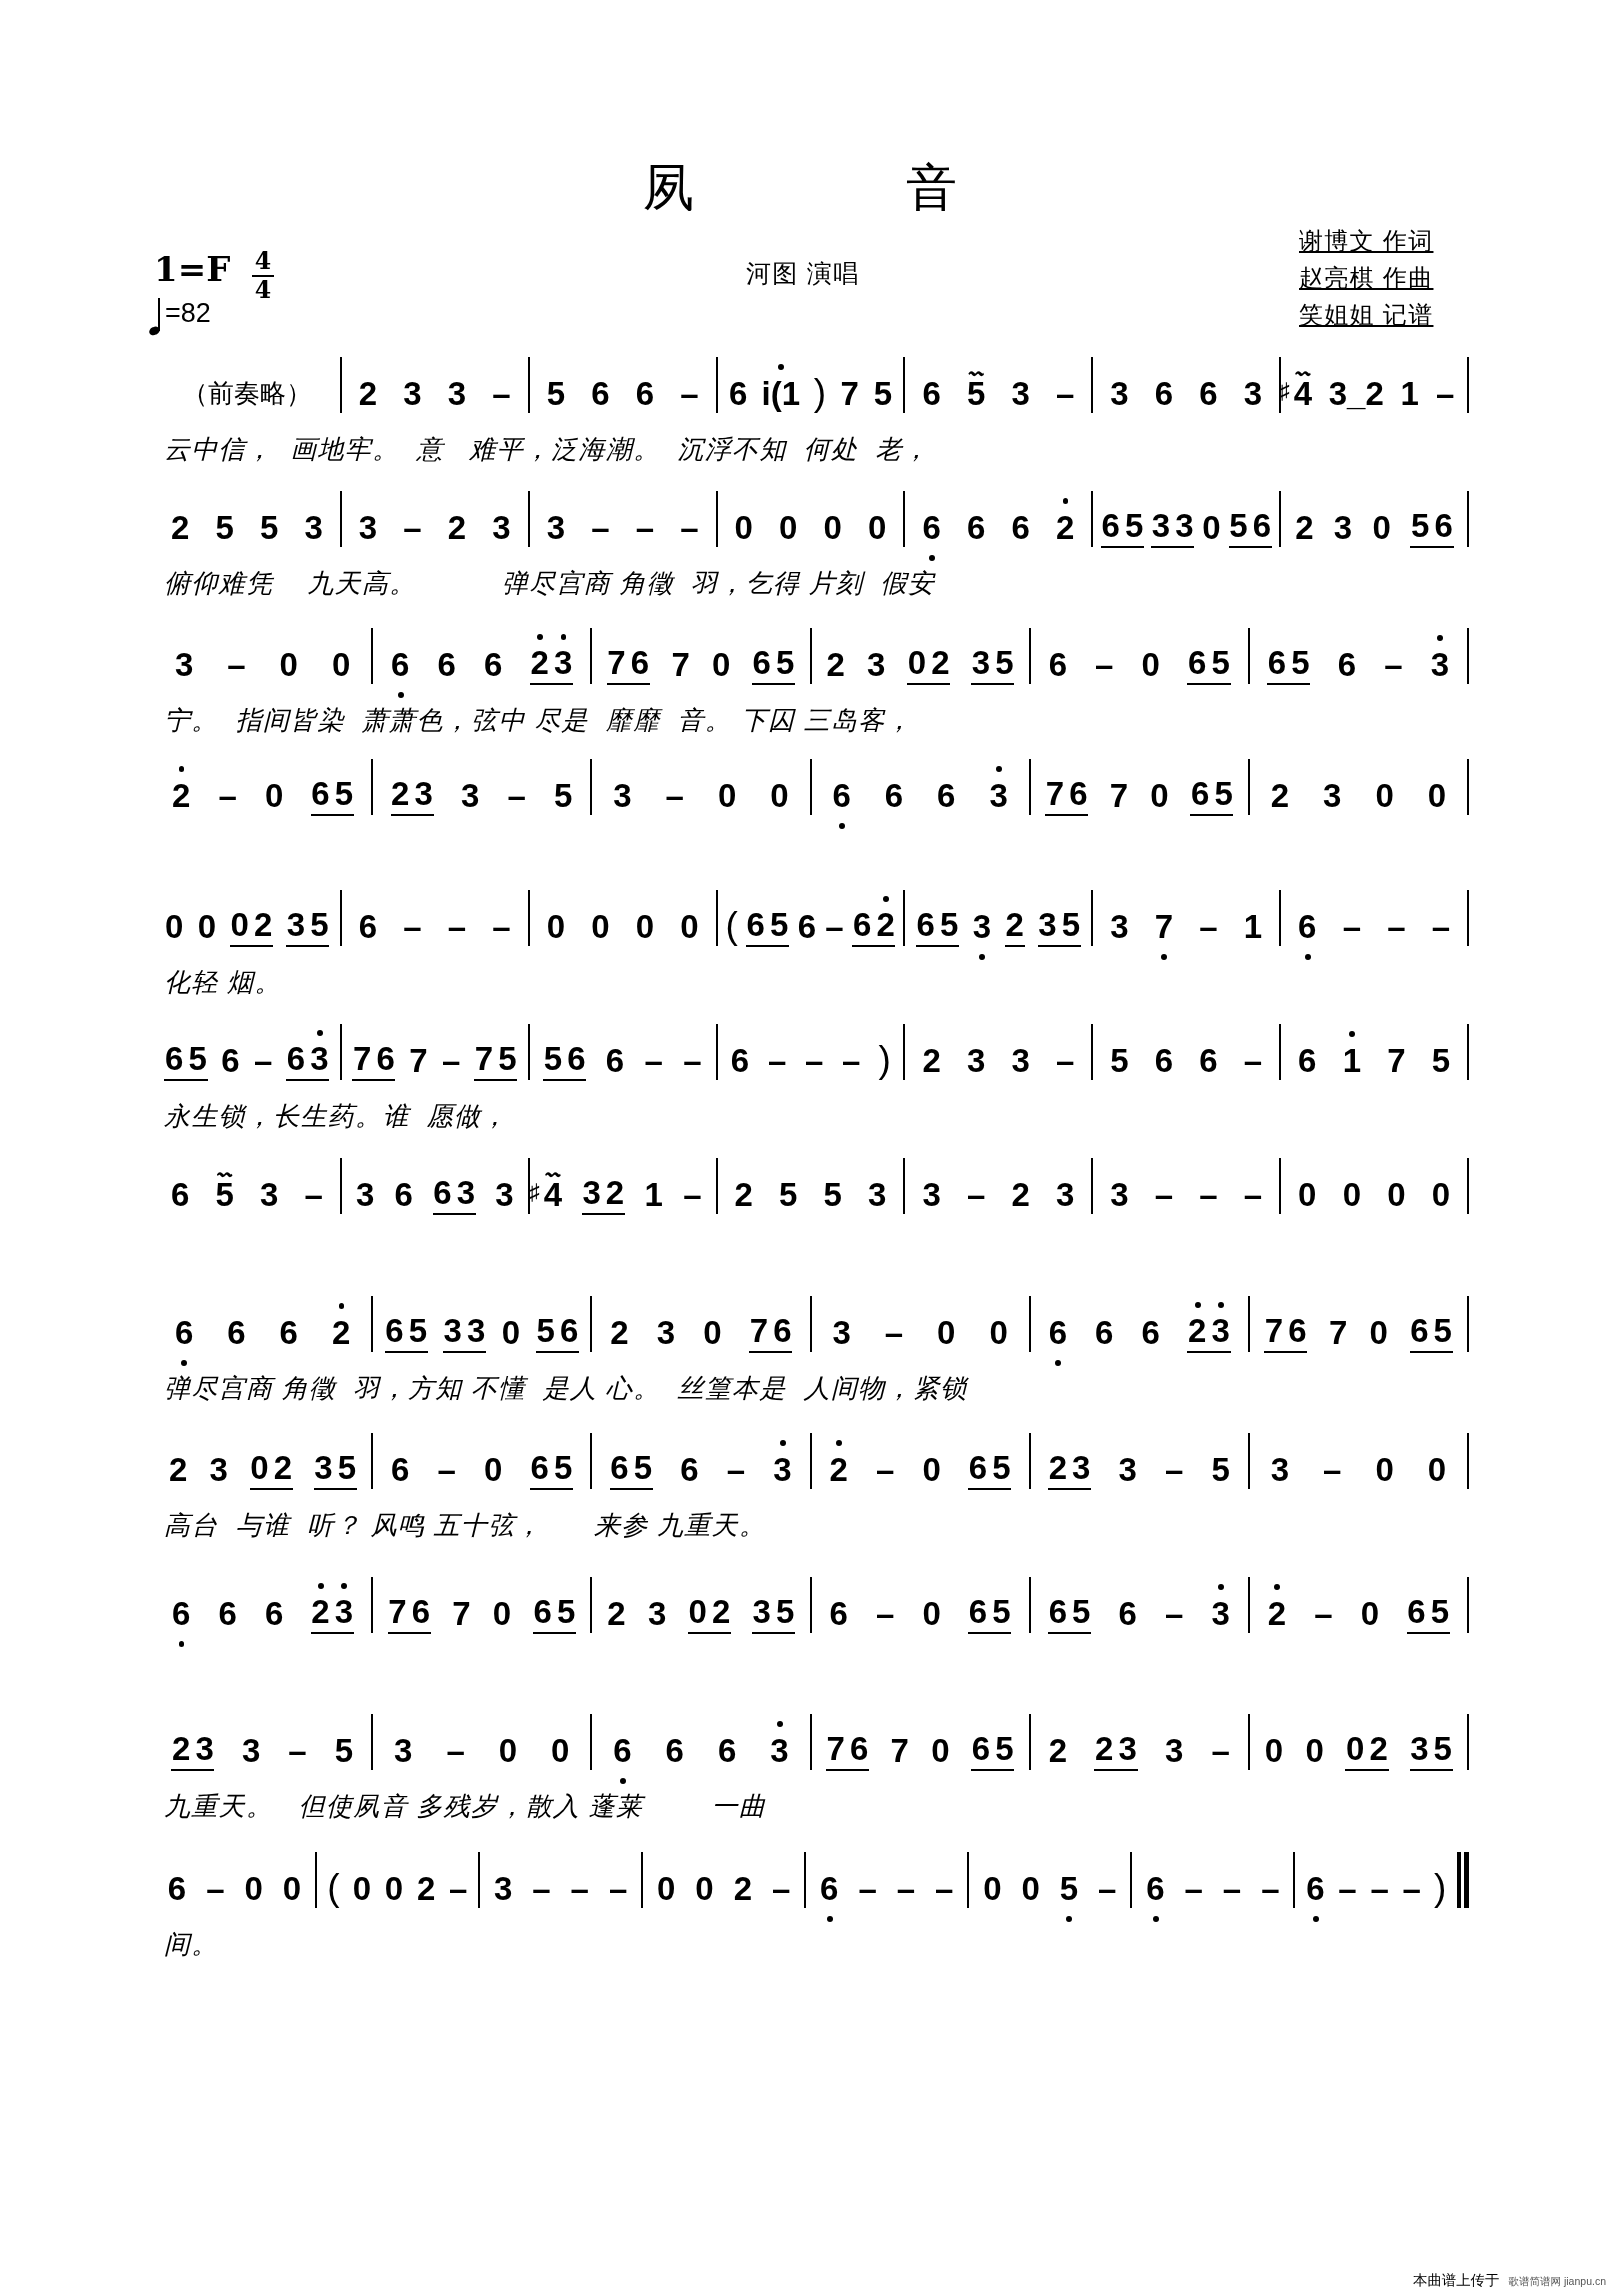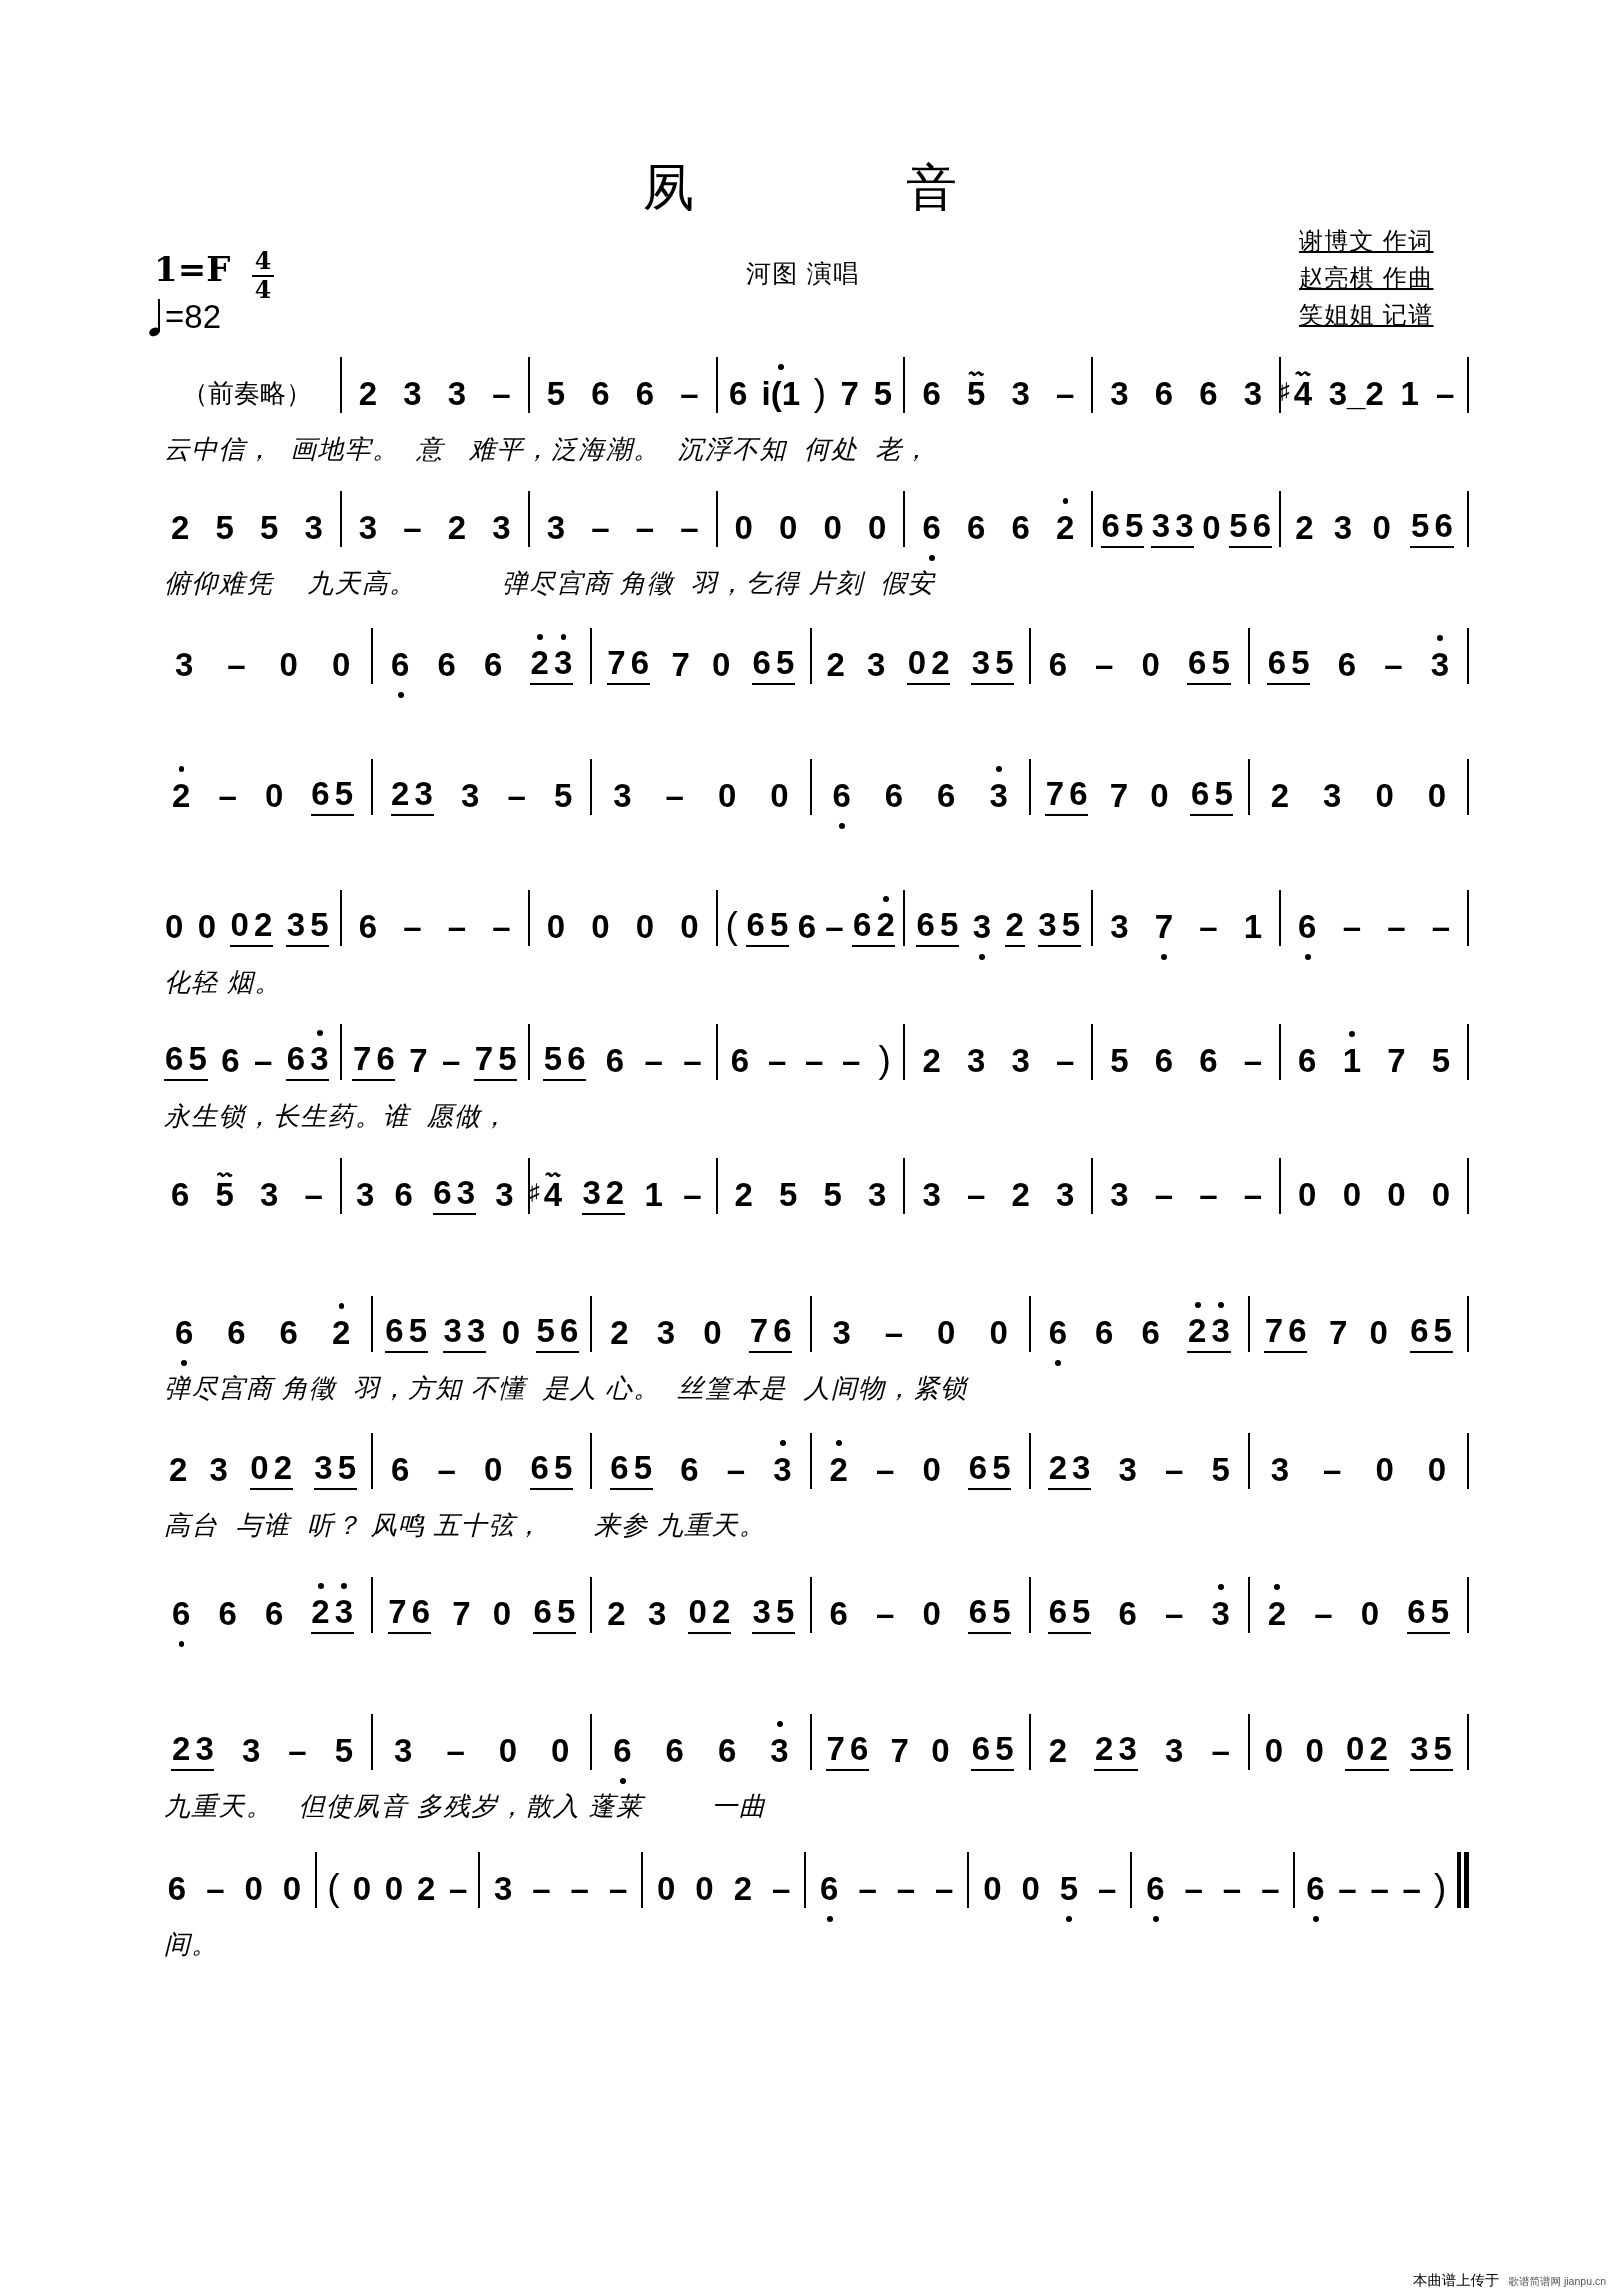--- a/index.html
+++ b/index.html
@@ -4,21 +4,21 @@
 <style>
   html,body{margin:0;padding:0;background:#fff;}
   body{width:1622px;height:2295px;position:relative;overflow:hidden;color:#000;
        font-family:"Liberation Sans","DejaVu Sans",sans-serif;}
   .title{position:absolute;top:154px;left:0;width:1622px;text-align:center;
          font-family:"DejaVu Serif",serif;font-size:51px;letter-spacing:98px;padding-left:76px;box-sizing:border-box;}
   .key{position:absolute;left:154px;top:249px;font-family:"DejaVu Serif",serif;font-weight:bold;font-size:34px;}
   .timesig{position:absolute;left:252px;top:250px;font-family:"DejaVu Serif",serif;font-weight:bold;font-size:23.6px;
            display:flex;flex-direction:column;align-items:center;line-height:23.6px;}
   .timesig .bar{width:22px;height:2.6px;background:#000;margin:1.3px 0;}
-  .tempo{position:absolute;left:152px;top:298px;font-size:33px;display:flex;align-items:flex-end;}
+  .tempo{position:absolute;left:152px;top:298px;font-size:27px;display:flex;align-items:flex-start;}
   .tempo .qnote{display:inline-block;width:7.9px;height:37px;position:relative;margin-right:5.2px;}
   .tempo .qnote:before{content:"";position:absolute;right:0;top:0;width:2px;height:33px;background:#000;}
   .tempo .qnote:after{content:"";position:absolute;left:-2.6px;bottom:0;width:10.5px;height:7.9px;border-radius:50%;background:#000;transform:rotate(-25deg);}
   .singer{position:absolute;left:746px;top:257px;font-size:25px;letter-spacing:1.3px;}
   .credits{position:absolute;left:1299px;top:222px;font-size:24px;line-height:37px;letter-spacing:1.3px;text-decoration:underline;}
   .row{position:absolute;left:154px;width:1315px;height:118px;}
   .notes{position:absolute;top:0;left:0;right:0;height:72px;display:flex;}
   .m{display:flex;align-items:center;justify-content:space-around;height:100%;flex:1;position:relative;padding:0 3.9px;}
   .bl{width:2px;height:56px;background:#000;flex:none;}
   .bl.double{width:10.5px;background:linear-gradient(90deg,#000 0 2px,transparent 2px 5.2px,#000 5.2px 10.5px);}
@@ -235,20 +235,21 @@
           <span class="grp ul">
             <span class="tok">6</span>
             <span class="tok">5</span>
           </span>
           <span class="tok">6</span>
           <span class="tok">–</span>
           <span class="tok">3<span class="da"></span></span>
         </div>
         <span class="bl"></span>
       </div>
+      <div class="lyr">宁。  指间皆染  萧萧色，弦中 尽是  靡靡  音。 下囚 三岛客，</div>
     </div>
     <div class="row" style="top: 759px;">
       <div class="notes">
         <div class="m">
           <span class="tok">2<span class="da"></span></span>
           <span class="tok">–</span>
           <span class="tok">0</span>
           <span class="grp ul">
             <span class="tok">6</span>
             <span class="tok">5</span>

